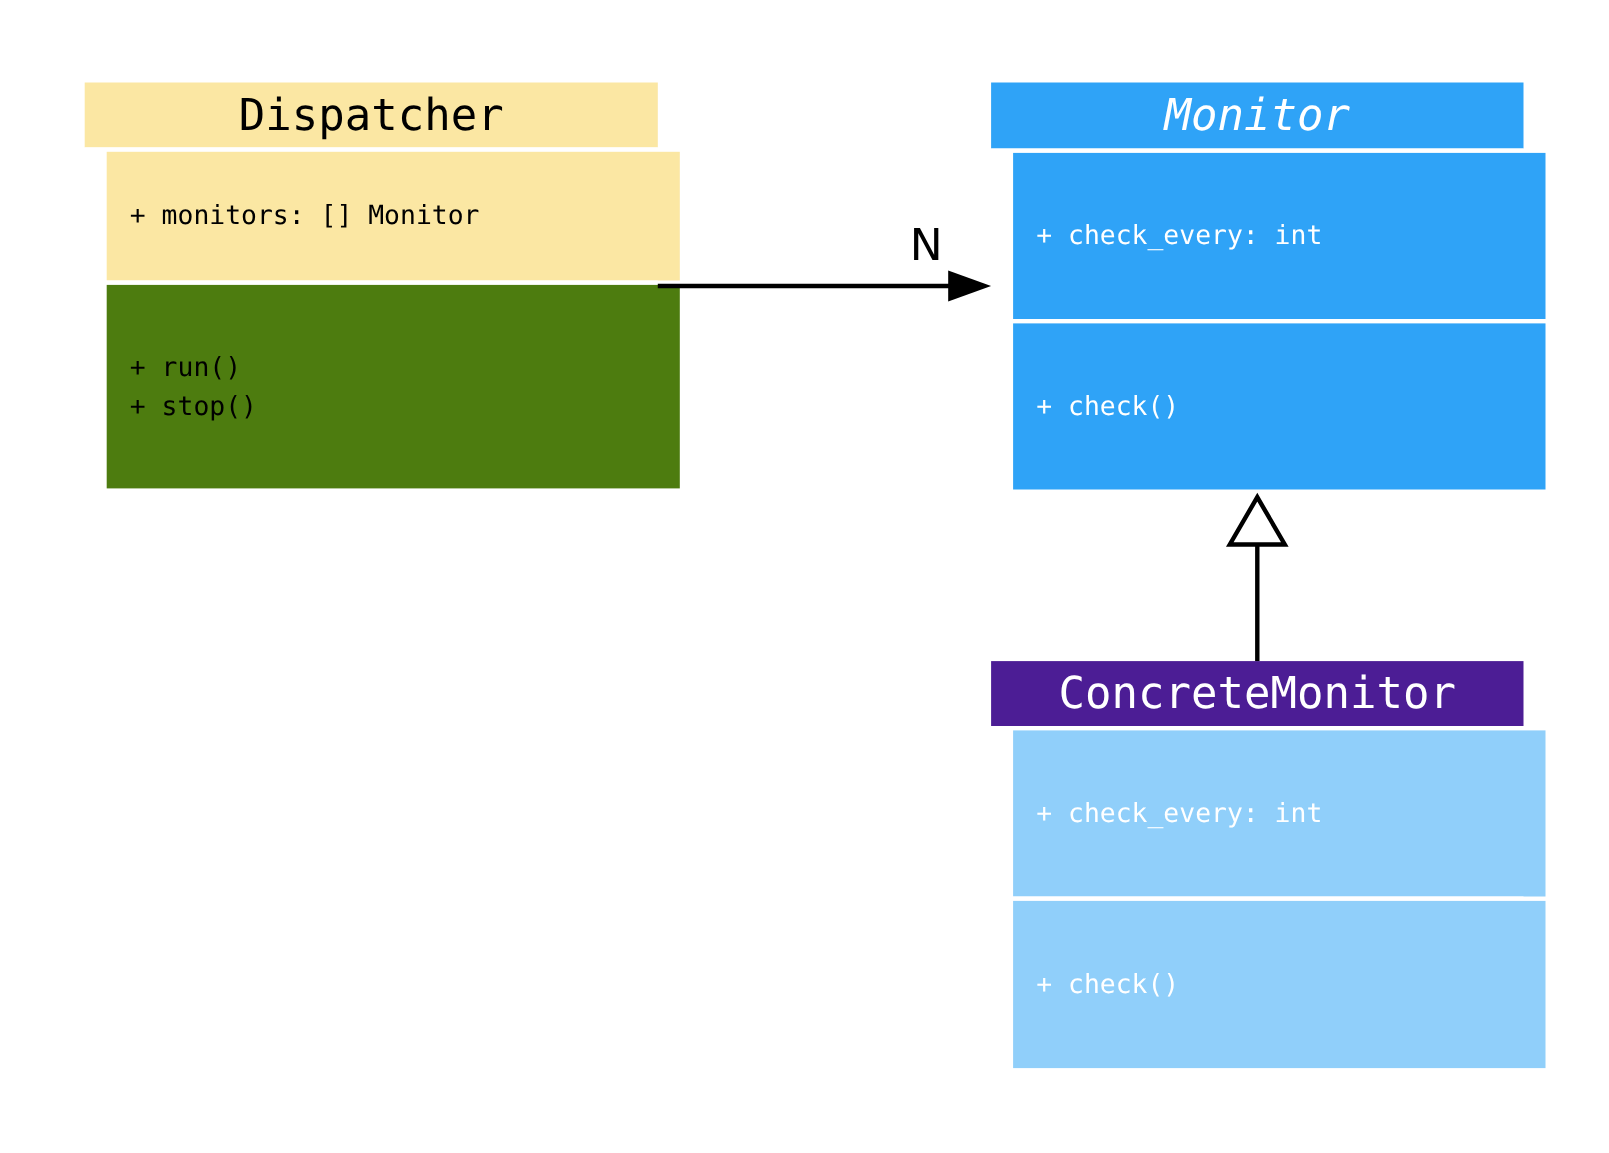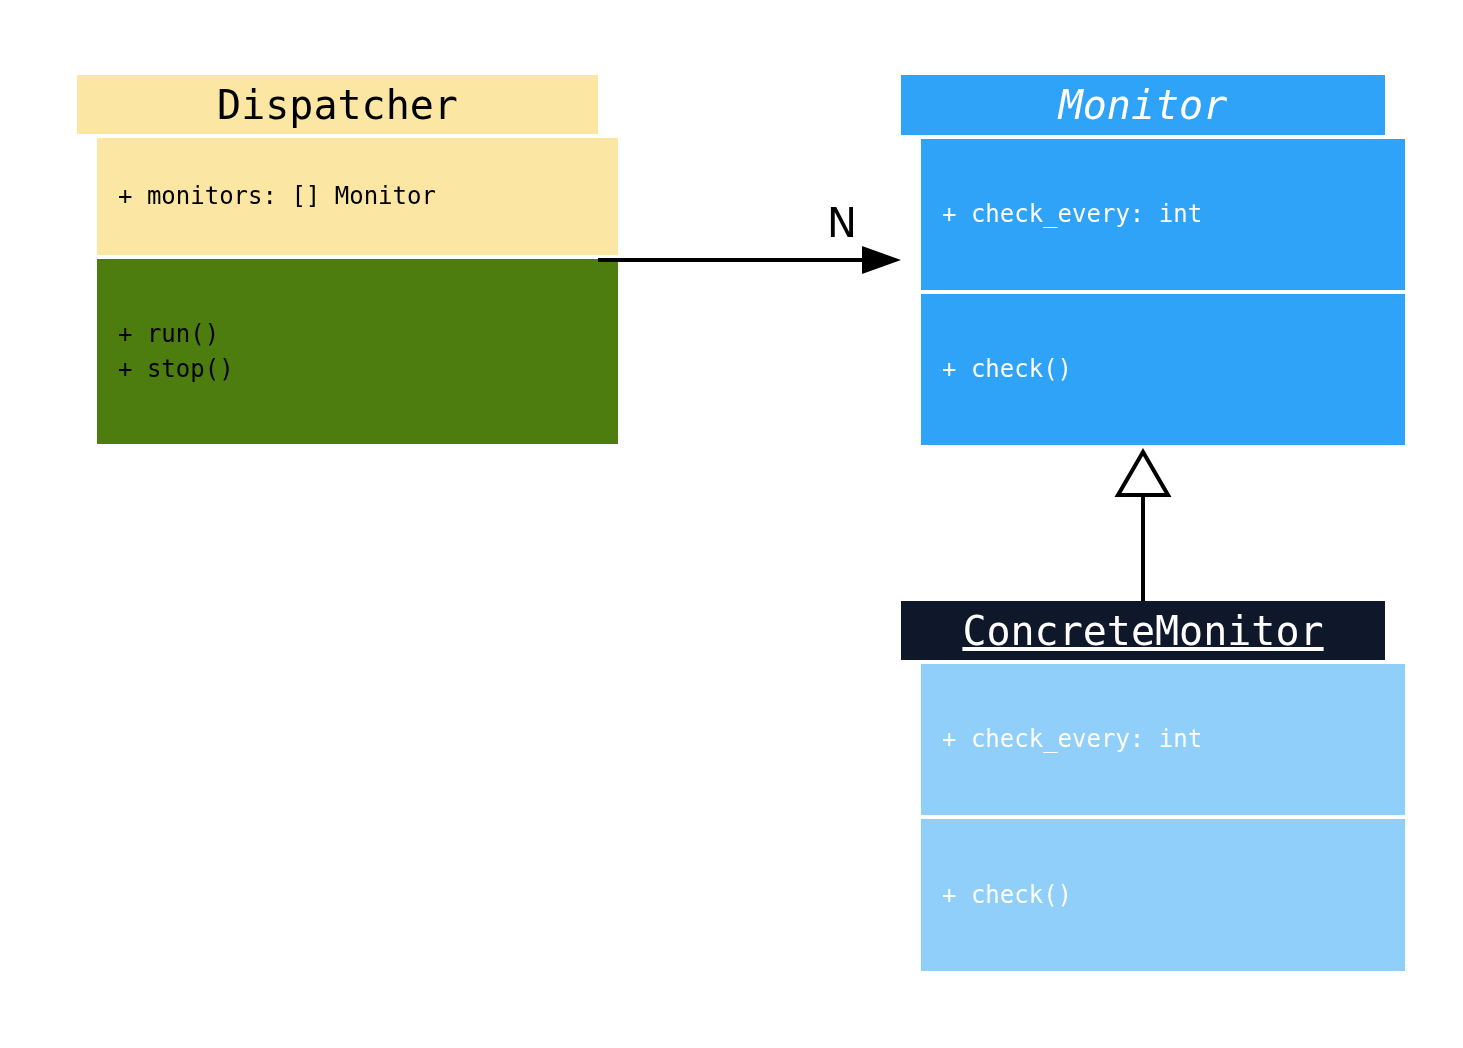--- a/index.html
+++ b/index.html
@@ -94,21 +94,21 @@
     <div class="row section attrs" style="background-color: rgb(47, 163, 247);">
       <div>+ check_every: int</div>
     </div>
     <div class="divider"></div>
     <div class="row section methods" style="background-color: rgb(47, 163, 247);">
       <div>+ check()</div>
     </div>
   </div>
 
   <div class="uml-class cls-concretemonitor">
-    <div class="row title" style="background-color: #0f172a; text-decoration: underline;">ConcreteMonitor</div>
+    <div class="row title" style="background-color: #4c1d95;">ConcreteMonitor</div>
     <div class="divider"></div>
     <div class="row section attrs" style="background-color: rgb(144, 207, 250);">
       <div>+ check_every: int</div>
     </div>
     <div class="divider"></div>
     <div class="row section methods" style="background-color: rgb(144, 207, 250);">
       <div>+ check()</div>
     </div>
   </div>
 

